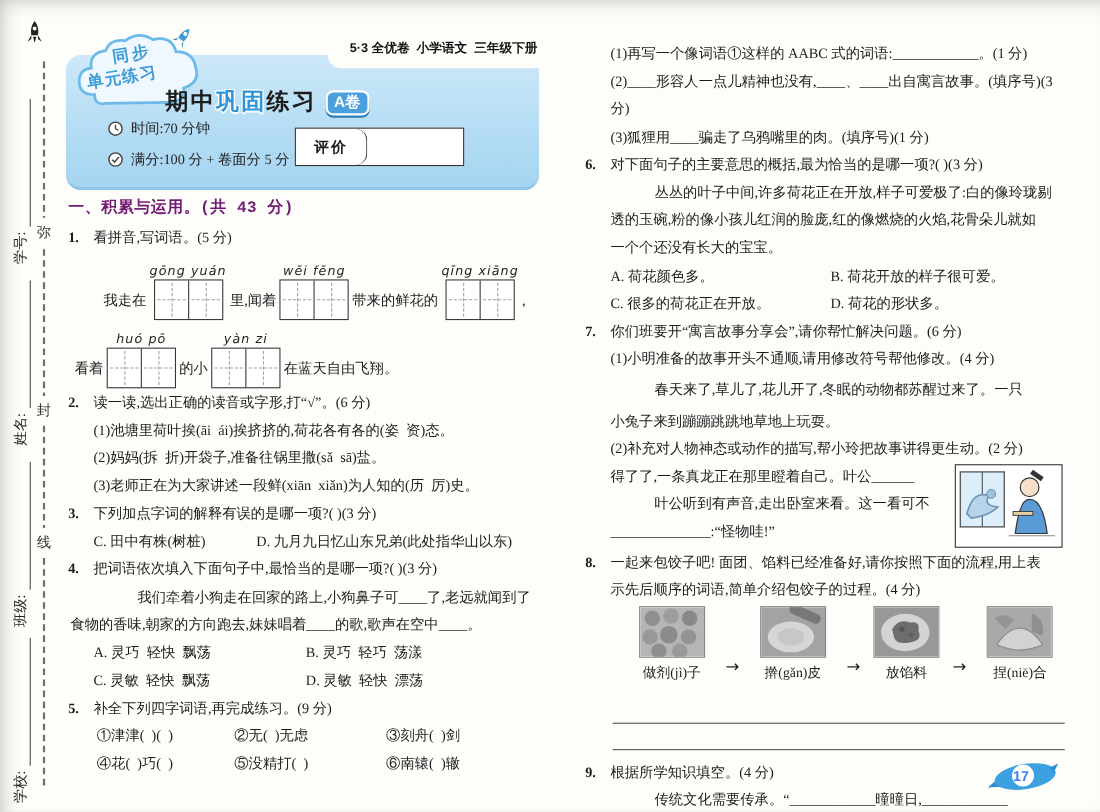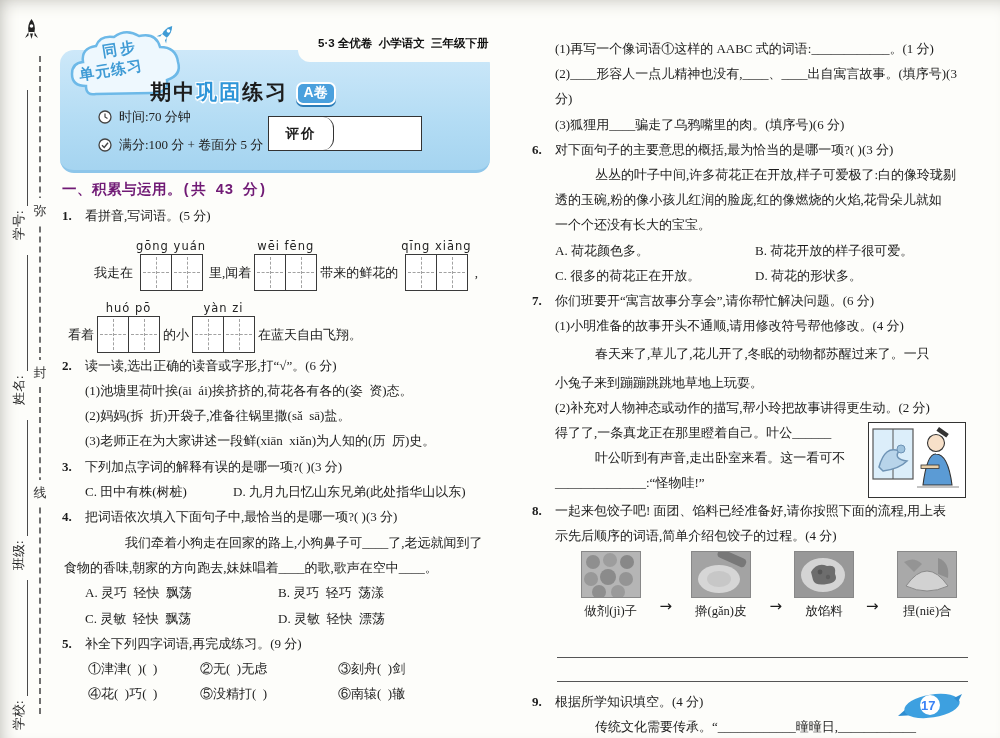--- a/index.html
+++ b/index.html
@@ -49,31 +49,31 @@
   .qnum{width:23px;font-weight:bold;flex:none;}
   .qtext{flex:1;}
   .sub{padding-left:23px;}
   .optrow{display:flex;padding-left:23px;}
   .opt{white-space:pre;}
   .indent{padding-left:23px;text-indent:40px;}
   .noindent{padding-left:23px;}
   
   .pyrow{display:flex;align-items:flex-end;height:60px;margin-top:2px;}
   .pyrow .t{margin-bottom:5px;}
-  .pybox{display:flex;flex-direction:column;align-items:center;margin:0 3px;}
+  .pybox{display:flex;flex-direction:column;align-items:center;margin:0 3px;font-style:italic;}
   .pinyin{font-family:"DejaVu Sans","Liberation Sans",sans-serif;font-size:11.5px;letter-spacing:1px;
           line-height:15px;color:#222;}
   .wgrid{display:flex;border:1.5px solid #3a3a3a;background:#fff;}
   .wcell{width:30px;height:35px;position:relative;border-right:1px solid #3a3a3a;}
   .wcell:last-child{border-right:none;}
   .wcell::before{content:"";position:absolute;left:50%;top:2px;bottom:2px;border-left:1px dashed #a2a2a2;}
   .wcell::after{content:"";position:absolute;top:50%;left:2px;right:2px;border-top:1px dashed #a2a2a2;}
   .itemrow{display:flex;padding-left:26px;}
   .itemrow span:nth-child(1){width:112px;}
-  .itemrow span:nth-child(2){width:138px;}
+  .itemrow span:nth-child(2){width:138px;margin-left:13px;}
   
   .story-block{position:relative;padding-left:23px;padding-right:104px;}
   .illus{position:absolute;right:4px;top:2px;width:96px;height:74px;border:1.4px solid #333;background:#fff;}
   
   .steps{display:flex;align-items:flex-end;padding-left:36px;margin-top:3px;gap:0;}
   .stepfig{display:flex;flex-direction:column;align-items:center;width:88px;}
   .stepfig .photo{width:58px;height:45px;border:1px solid #888;margin-bottom:4px;}
   .stepcap{font-size:12.5px;white-space:pre;line-height:18px;}
   .steparrow{font-size:15px;margin:0 6px 1px 6px;font-family:"DejaVu Sans",sans-serif;}
   .ansline{border-bottom:1.4px solid #555;height:23px;margin:0 2px 0 25px;}
@@ -256,21 +256,21 @@
     <div class="itemrow">
       <span class="opt">④花(  )巧(  )</span>
       <span class="opt">⑤没精打(  )</span>
       <span class="opt">⑥南辕(  )辙</span>
     </div>
   </div>
 
   <div class="col right-col">
     <div class="sub">(1)再写一个像词语①这样的 AABC 式的词语:____________。(1 分)</div>
     <div class="sub">(2)____形容人一点儿精神也没有,____、____出自寓言故事。(填序号)(3 分)</div>
-    <div class="sub">(3)狐狸用____骗走了乌鸦嘴里的肉。(填序号)(6 分)</div>
+    <div class="sub">(3)狐狸用____骗走了乌鸦嘴里的肉。(填序号)(1 分)</div>
 
     <div class="qline">
       <span class="qnum">6.</span>
       <span class="qtext">对下面句子的主要意思的概括,最为恰当的是哪一项?(    )(3 分)</span>
     </div>
     <div class="indent">丛丛的叶子中间,许多荷花正在开放,样子可爱极了:白的像玲珑剔</div>
     <div class="noindent">透的玉碗,粉的像小孩儿红润的脸庞,红的像燃烧的火焰,花骨朵儿就如</div>
     <div class="noindent">一个个还没有长大的宝宝。</div>
     <div class="optrow">
       <span class="opt" style="width:200px">A. 荷花颜色多。</span>

